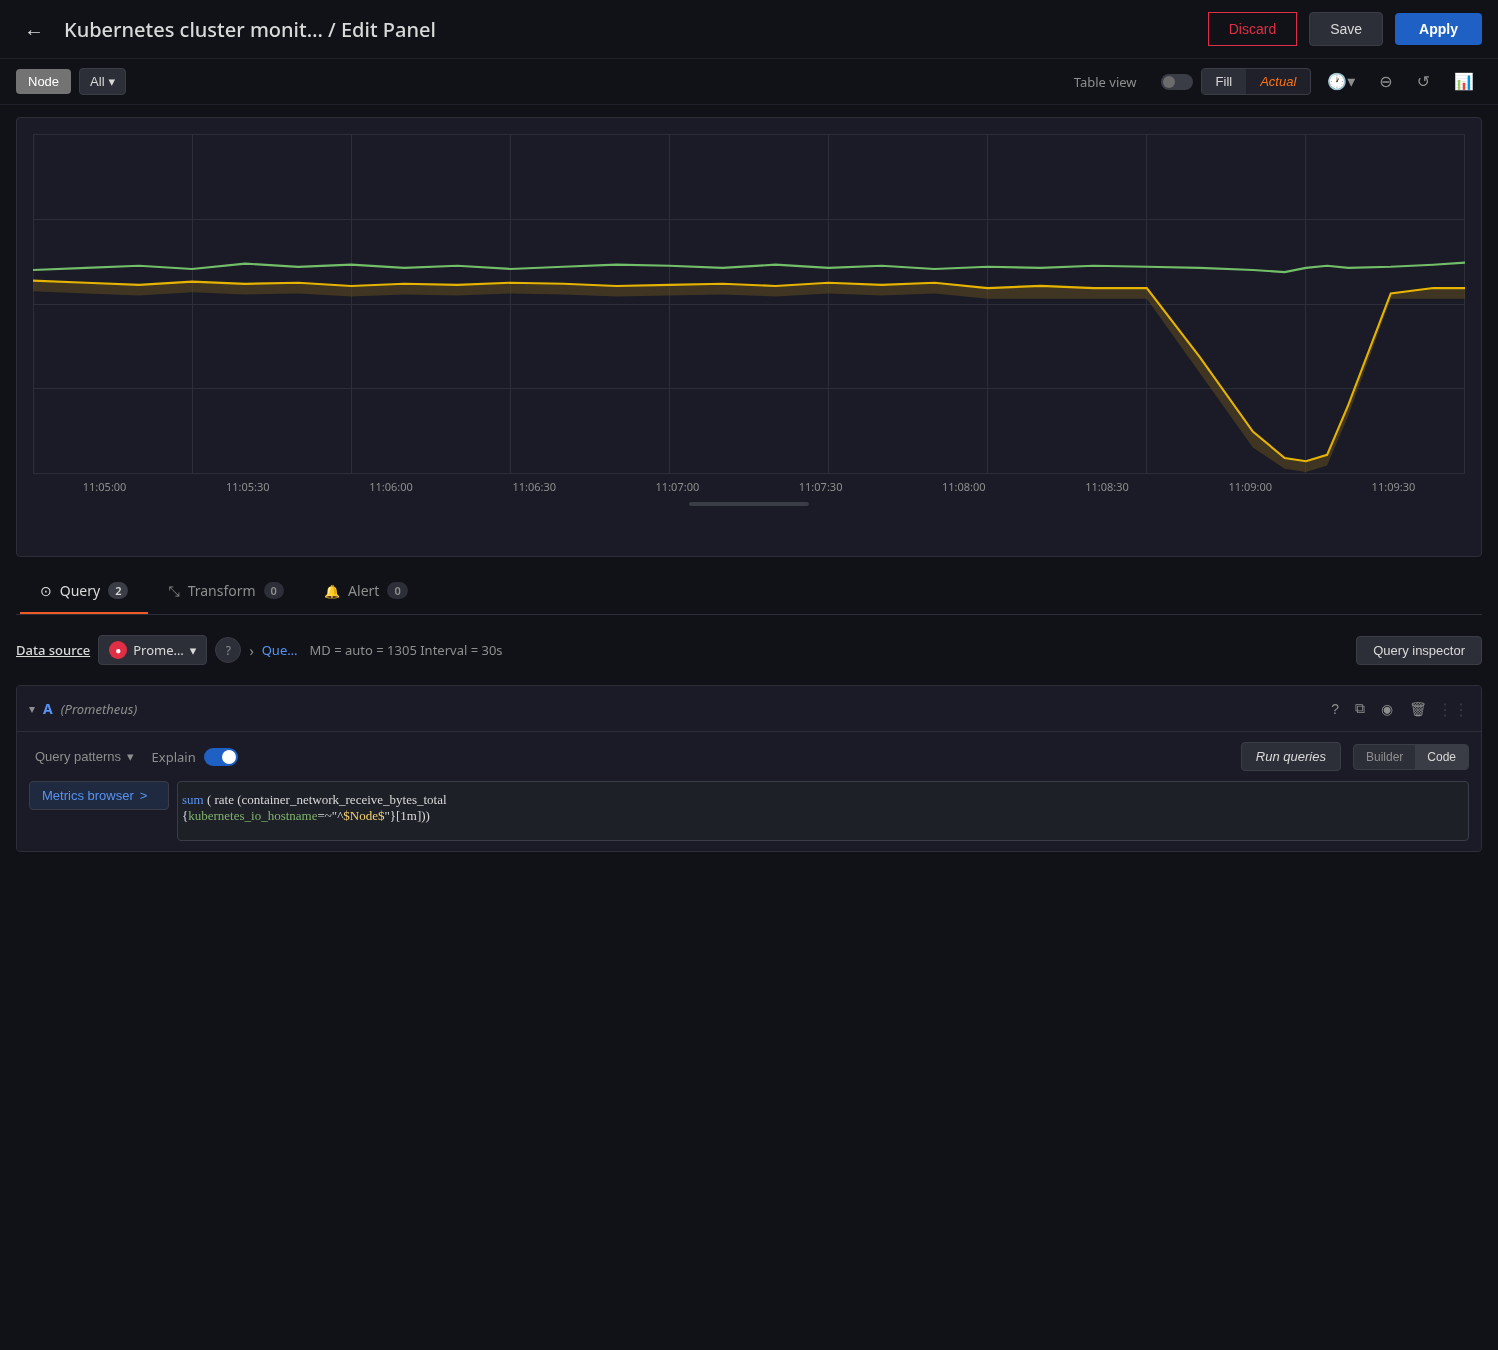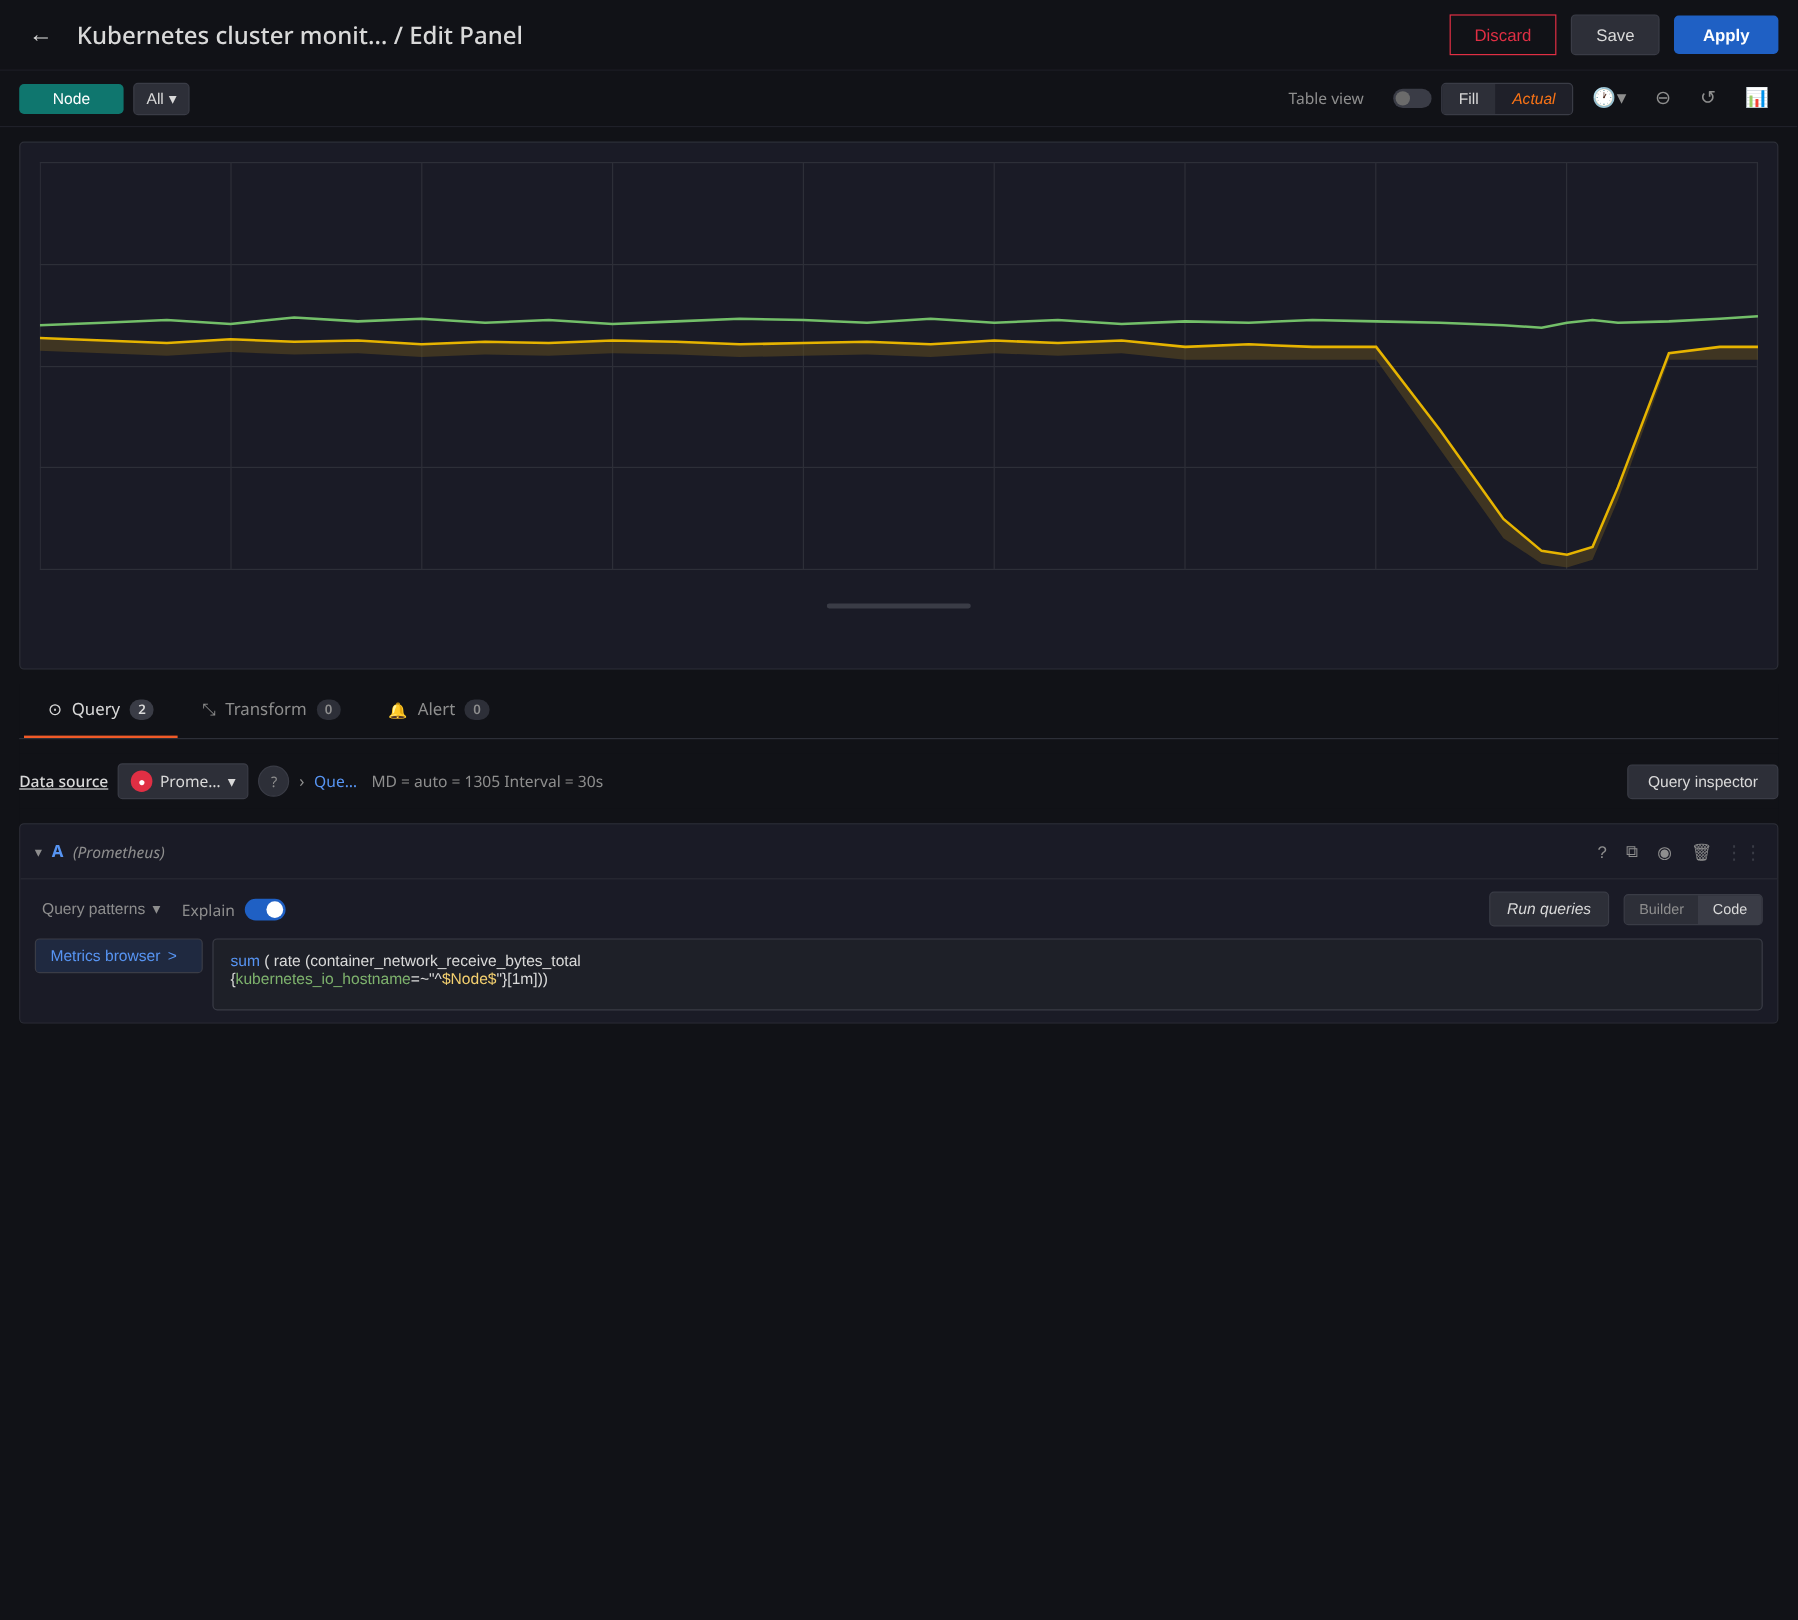--- a/index.html
+++ b/index.html
@@ -72,24 +72,24 @@
     
     .toolbar {
       display: flex;
       align-items: center;
       padding: 8px 16px;
       gap: 8px;
       background: #111217;
       border-bottom: 1px solid #1f2029;
     }
     .btn-node {
-      background: #0f766e;
+      background: #737373;
       border: none;
       color: #fff;
-      padding: 5px 28px;
+      padding: 5px 12px;
       border-radius: 4px;
       cursor: pointer;
       font-size: 13px;
       font-weight: 500;
     }
     .btn-all {
       background: #2d2f38;
       border: 1px solid #3a3c46;
       color: #d9d9d9;
       padding: 5px 10px;
@@ -527,22 +527,22 @@
       display: flex;
       align-items: center;
       gap: 6px;
       min-width: 140px;
     }
     .query-code-area {
       flex: 1;
       background: #1e2028;
       border: 1px solid #3a3c46;
       border-radius: 4px;
-      padding: 10px 14px;
-      font-family: Liberation Sans, sans-serif;
+      padding: 10px 4px;
+      font-family: Liberation Serif, serif;
       font-size: 13px;
       color: #d9d9d9;
       min-height: 60px;
       margin-left: 8px;
     }
     .query-code-area .keyword { color: #5794f2; }
     .query-code-area .func { color: #d9d9d9; }
     .query-code-area .variable { color: #f4d06f; }
     .query-code-area .label-key { color: #7eb26d; }
 
@@ -633,20 +633,32 @@
           </clipPath>
         </defs>
 
         <path d="M 0,138 L 50,140 L 100,142 L 150,139 L 200,141 L 250,140 L 300,143 L 350,141 L 400,142 L 450,140 L 500,141 L 550,143 L 600,142 L 650,141 L 700,143 L 750,140 L 800,142 L 850,140 L 900,145 L 950,143 L 1000,145 L 1050,145 L 1100,210 L 1150,280 L 1180,305 L 1200,308 L 1220,302 L 1240,255 L 1280,150 L 1320,145 L 1350,145 L 1350,155 L 1320,155 L 1280,155 L 1240,265 L 1220,312 L 1200,318 L 1180,315 L 1150,295 L 1100,225 L 1050,155 L 1000,155 L 950,155 L 900,155 L 850,150 L 800,152 L 750,150 L 700,153 L 650,151 L 600,152 L 550,153 L 500,151 L 450,150 L 400,152 L 350,151 L 300,153 L 250,150 L 200,151 L 150,149 L 100,152 L 50,150 L 0,148 Z" fill="rgba(100,80,30,0.5)" clip-path="url(#chartClip)"></path>
 
         <path d="M 0,138 L 50,140 L 100,142 L 150,139 L 200,141 L 250,140 L 300,143 L 350,141 L 400,142 L 450,140 L 500,141 L 550,143 L 600,142 L 650,141 L 700,143 L 750,140 L 800,142 L 850,140 L 900,145 L 950,143 L 1000,145 L 1050,145 L 1100,210 L 1150,280 L 1180,305 L 1200,308 L 1220,302 L 1240,255 L 1280,150 L 1320,145 L 1350,145" fill="none" stroke="#e6b400" stroke-width="2" clip-path="url(#chartClip)"></path>
 
         <path d="M 0,128 L 50,126 L 100,124 L 150,127 L 200,122 L 250,125 L 300,123 L 350,126 L 400,124 L 450,127 L 500,125 L 550,123 L 600,124 L 650,126 L 700,123 L 750,126 L 800,124 L 850,127 L 900,125 L 950,126 L 1000,124 L 1050,125 L 1100,126 L 1150,128 L 1180,130 L 1200,126 L 1220,124 L 1240,126 L 1280,125 L 1320,123 L 1350,121" fill="none" stroke="#73bf69" stroke-width="2" clip-path="url(#chartClip)"></path>
       </svg>
 
+      <div class="x-axis">
+        <span class="x-label">11:05:00</span>
+        <span class="x-label">11:05:30</span>
+        <span class="x-label">11:06:00</span>
+        <span class="x-label">11:06:30</span>
+        <span class="x-label">11:07:00</span>
+        <span class="x-label">11:07:30</span>
+        <span class="x-label">11:08:00</span>
+        <span class="x-label">11:08:30</span>
+        <span class="x-label">11:09:00</span>
+        <span class="x-label">11:09:30</span>
+      </div>
     </div>
   </div>
 
   <div style="margin-top:8px;">
     <div class="scroll-hint"></div>
   </div>
 </div>
 
 <div class="bottom-panel">
 

